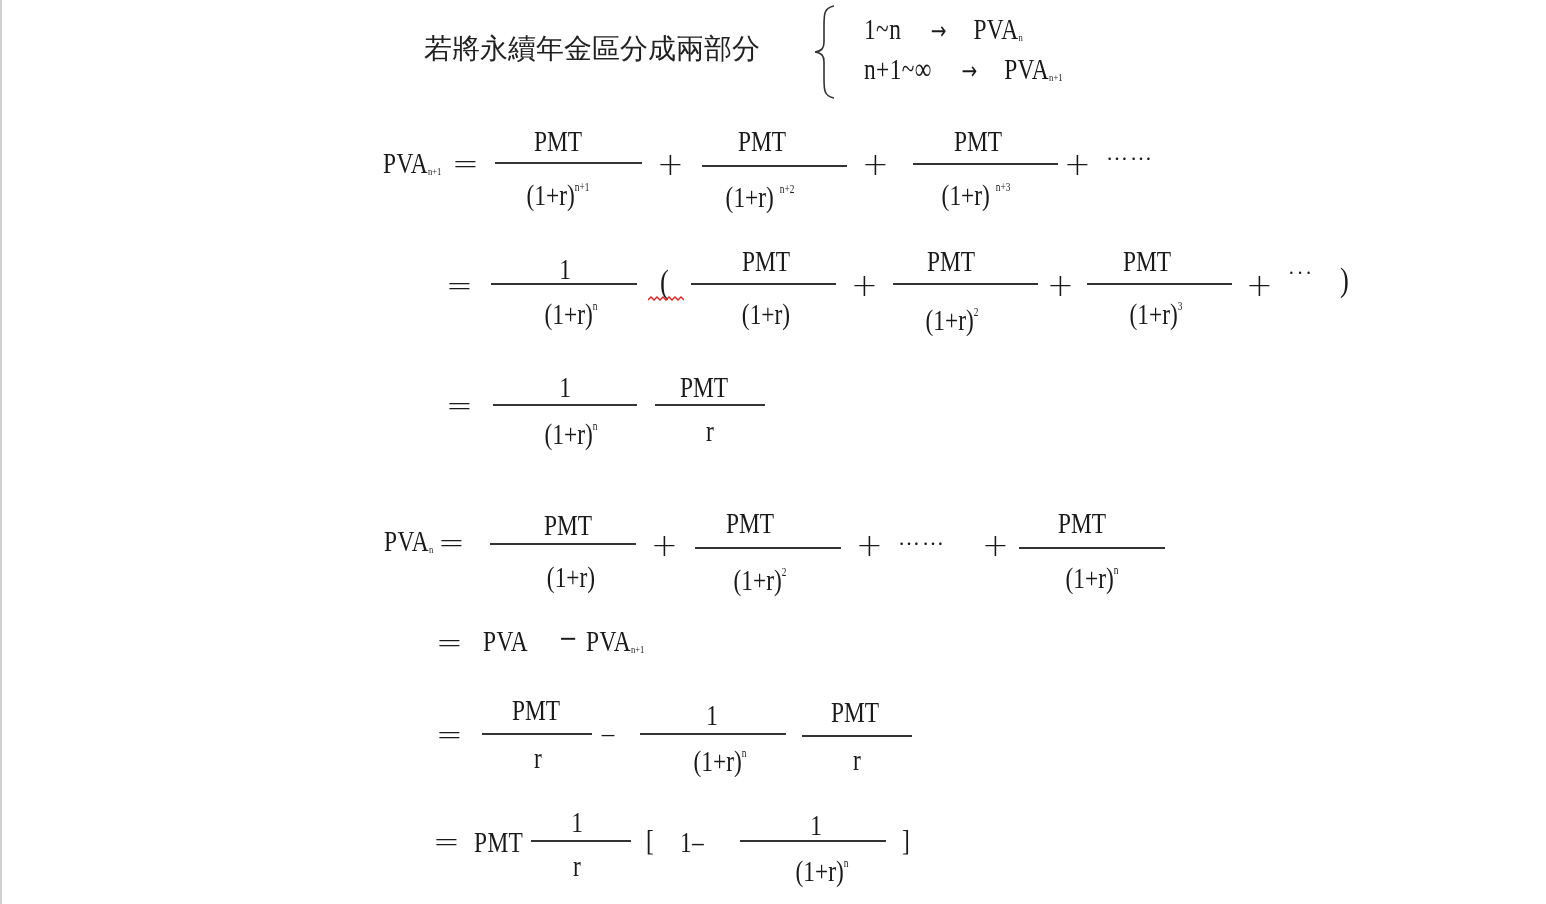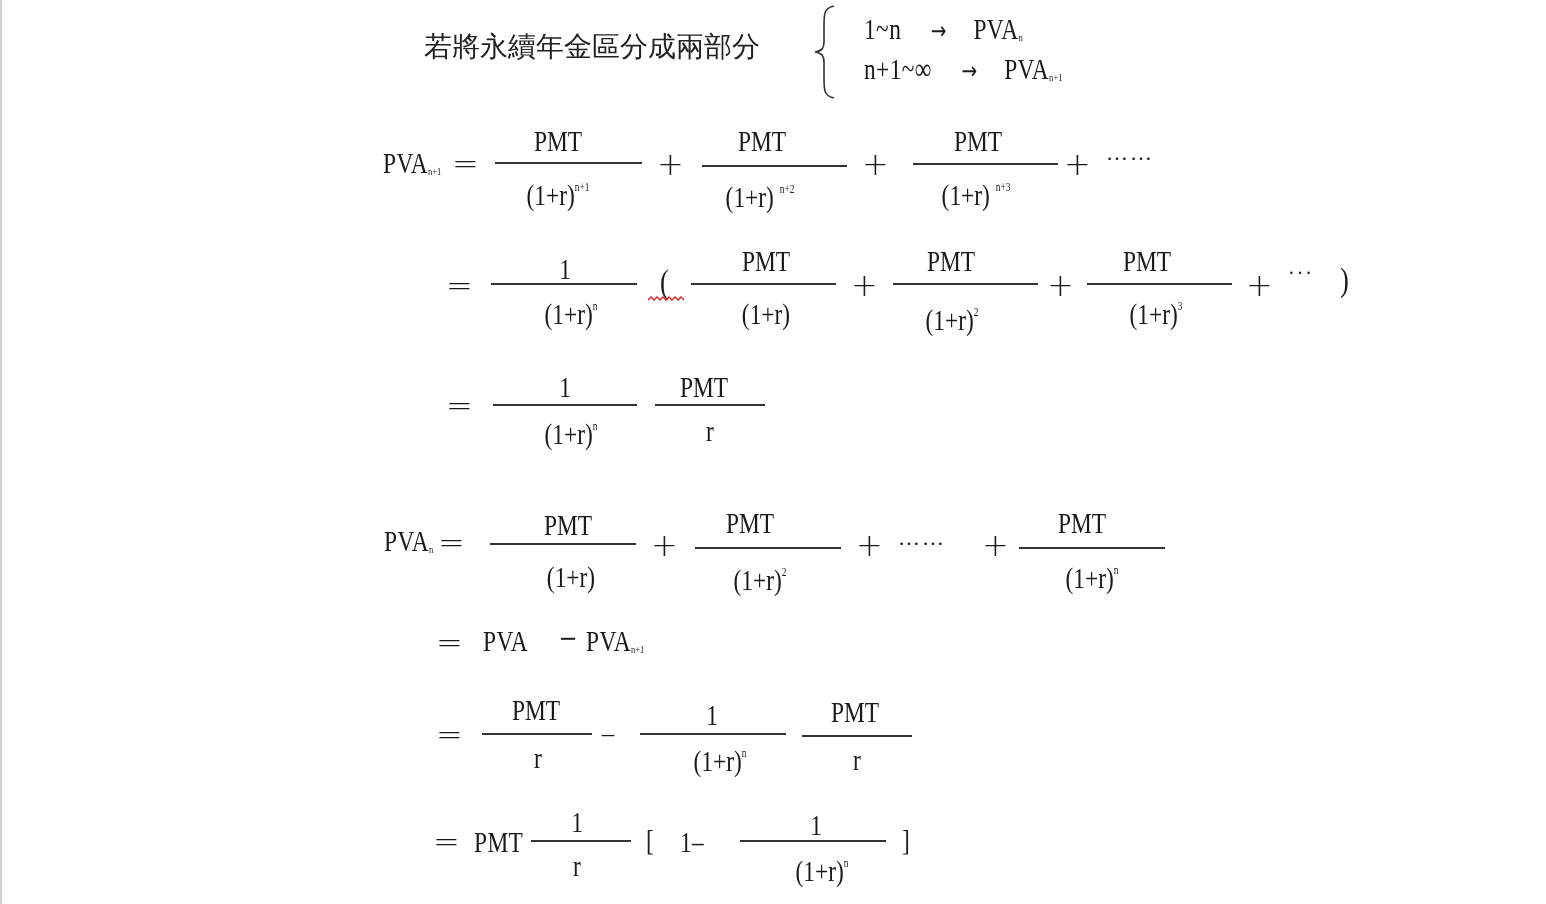--- a/index.html
+++ b/index.html
@@ -76,21 +76,21 @@
     .squiggle {
       position: absolute;
     }
   </style>
 </head>
 <body>
 
 <div class="left-rule"></div>
 
 <div>
-  <div class="abs cjk" style="left:424px; top:32px;font-family:Liberation Mono, monospace;">若將永續年金區分成兩部分</div>
+  <div class="abs cjk" style="left:424px; top:32px;">若將永續年金區分成兩部分</div>
 
   <svg class="brace" style="left:812px; top:4px;" width="26" height="96" viewBox="0 0 26 96">
     <path d="M22 2 C12 4 12 10 12 22 L12 38 C12 44 10 47 3 48 C10 49 12 52 12 58 L12 74 C12 86 12 92 22 94" fill="none" stroke="#333" stroke-width="1.6"></path>
   </svg>
 
   <div class="abs txt" style="left:864px; top:12px;">
     <span>1~n</span>
     <span style="display:inline-block; width:22px;"></span>
     <span style="font-family:'DejaVu Sans',sans-serif; font-size:24px;">→</span>
     <span style="display:inline-block; width:18px;"></span>

